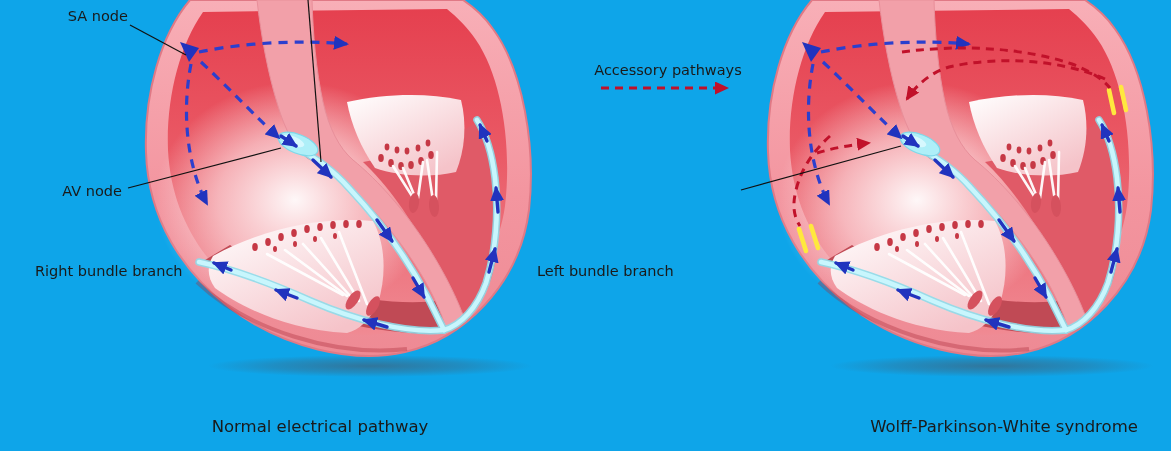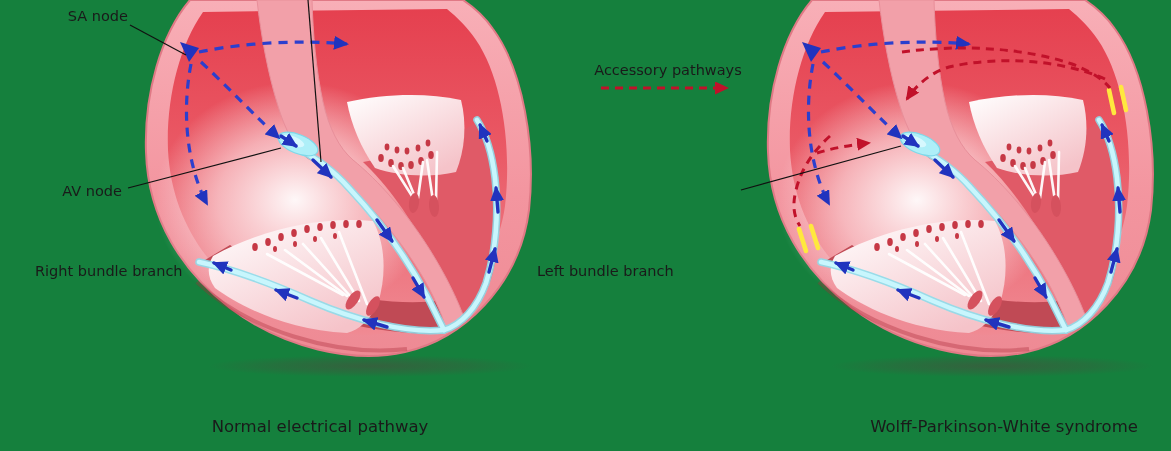--- a/index.html
+++ b/index.html
@@ -1,16 +1,16 @@
 <!DOCTYPE html>
 <html><head>
 <meta charset="utf-8">
 <style>
   html,body { margin:0; padding:0; background:#ffffff; }
-  .stage { position:relative; width:1171px; height:451px; background:#15803d; overflow:hidden; }
+  .stage { position:relative; width:1171px; height:451px; background:#0ea5e9; overflow:hidden; }
   svg { display:block; }
   text { font-family:"DejaVu Sans","Liberation Sans",sans-serif; fill:#1a1a1a; }
   .lbl { font-size:14.5px; }
   .cap { font-size:16.5px; }
 </style>
 </head>
 <body>
 
 <div class="stage">
 <svg width="1171" height="451" viewBox="0 0 1171 451">

